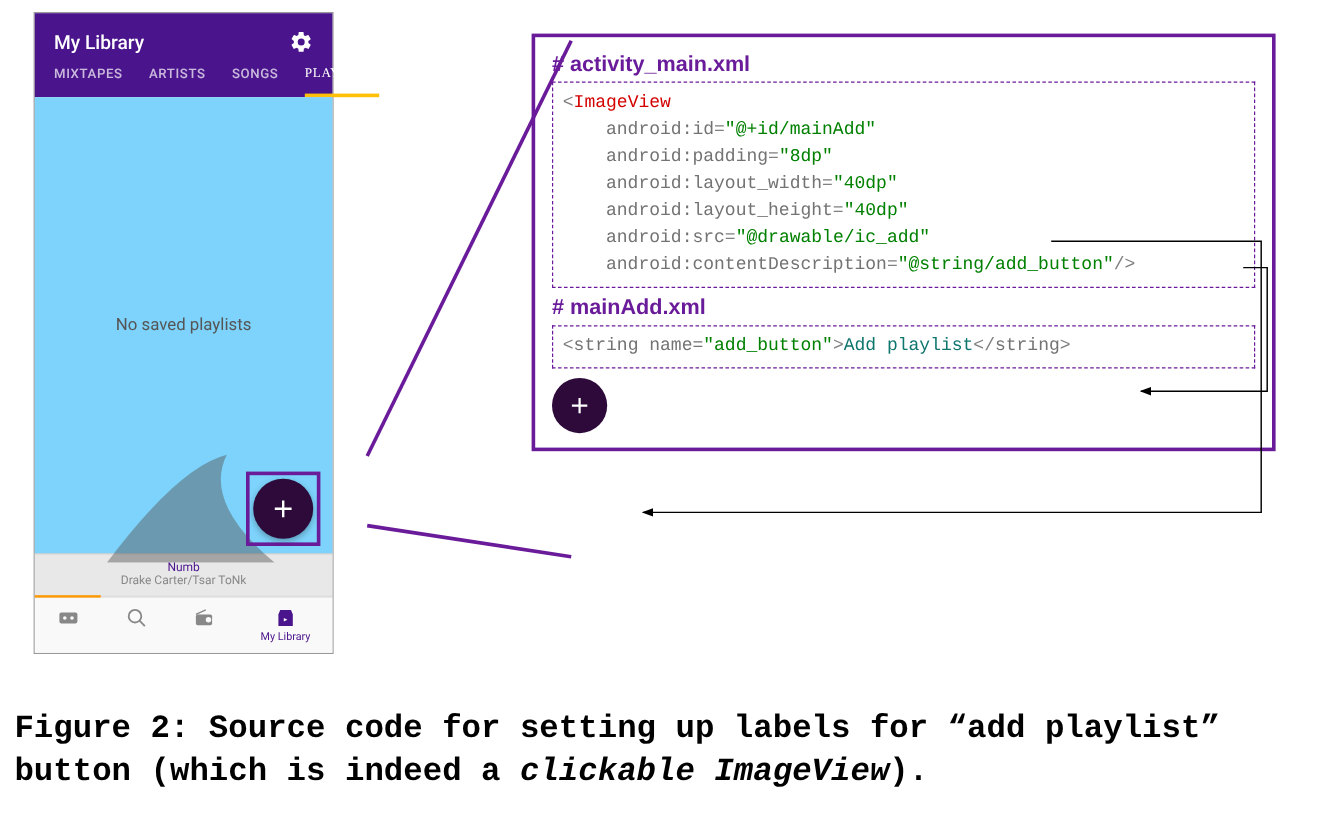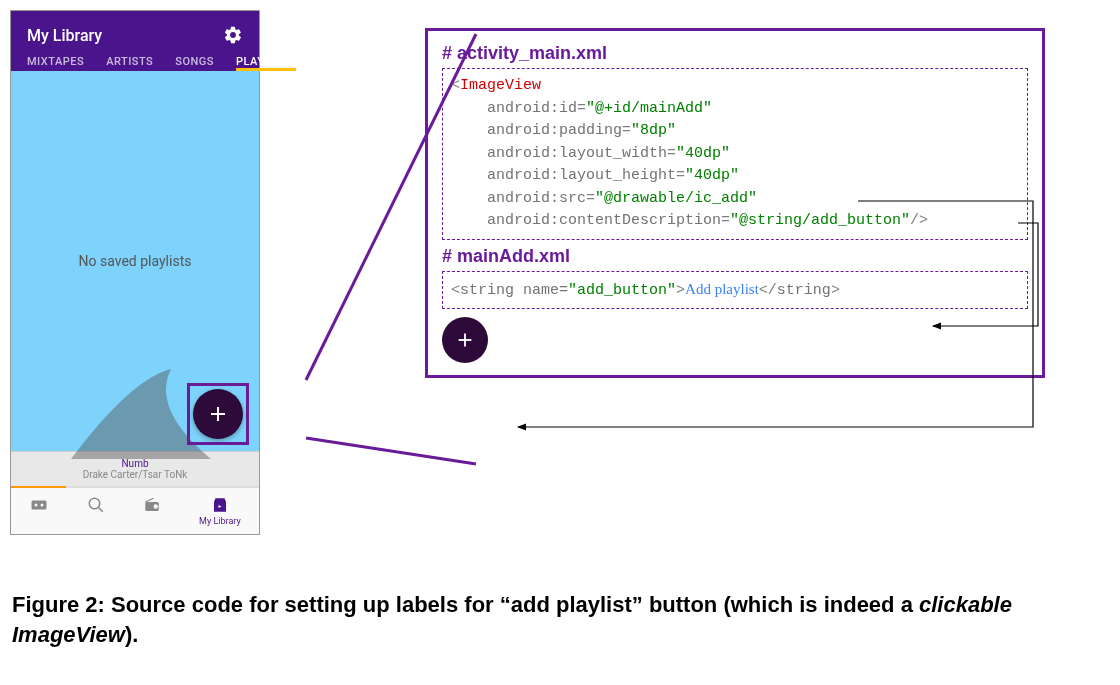--- a/index.html
+++ b/index.html
@@ -12,37 +12,38 @@
     padding: 10px;
   }
   .container { display: flex; gap: 0; align-items: flex-start; }
 
   
   .phone {
     width: 250px;
     border: 1px solid #999;
     background: #fff;
     position: relative;
+    margin-left: 18px;
   }
   .app-header {
     background: #4a148c;
     color: #fff;
     padding: 14px 16px 0 16px;
   }
   .header-top {
     display: flex;
     justify-content: space-between;
     align-items: center;
     padding-bottom: 10px;
   }
   .header-title { font-size: 16px; font-weight: 500; }
   .gear { width: 20px; height: 20px; }
   .tabs { display: flex; gap: 22px; font-size: 11px; font-weight: 500; letter-spacing: 0.5px; }
-  .tab { color: rgba(255,255,255,0.7); border-bottom: 3px solid transparent; }
-  .tab.active { color: #fff; border-bottom-color: #ffc107; }
+  .tab { color: rgba(255,255,255,0.7); padding-bottom: 10px; border-bottom: 3px solid transparent; }
+  .tab.active { color: #fff; border-bottom-color: #ffc107; font-family: Liberation Serif, serif; }
   .content-area {
     height: 380px;
     background: #7dd3fc;
     position: relative;
     display: flex;
     align-items: center;
     justify-content: center;
   }
   .empty-text { color: #555; font-size: 14px; position: absolute; top: 48%; }
   .fin {
@@ -124,39 +125,39 @@
     line-height: 1.5;
     margin-bottom: 4px;
     background: #fff;
     white-space: pre;
     position: relative;
   }
   .tag-bracket { color: #808080; }
   .tag-name { color: #d40000; }
   .attr-ns { color: #737373; }
   .attr-val { color: #008000; }
-  .string-text { color: #3b82f6; font-family: Liberation Serif, serif; }
+  .string-text { color: #0f766e; }
 
   .drawable-row { display:flex; align-items:center; gap:10px; margin-top:8px; }
   .drawable-fab {
     width: 46px; height: 46px;
     background: #2d0a3a;
     border-radius: 50%;
     display:flex; align-items:center; justify-content:center;
   }
   .drawable-fab svg { width:22px; height:22px; }
 
   .arrow-svg { position:absolute; pointer-events:none; }
 
   .caption {
     position: absolute;
     left: 12px;
     top: 590px;
-    font-family: Liberation Sans, sans-serif;
-    font-size: 22px;
+    font-family: Liberation Mono, monospace;
+    font-size: 27px;
     font-weight: bold;
     line-height: 1.35;
     max-width: 1090px;
   }
   .caption .ital { font-style: italic; }
 </style>
 </head>
 <body>
 
 <div class="container">

